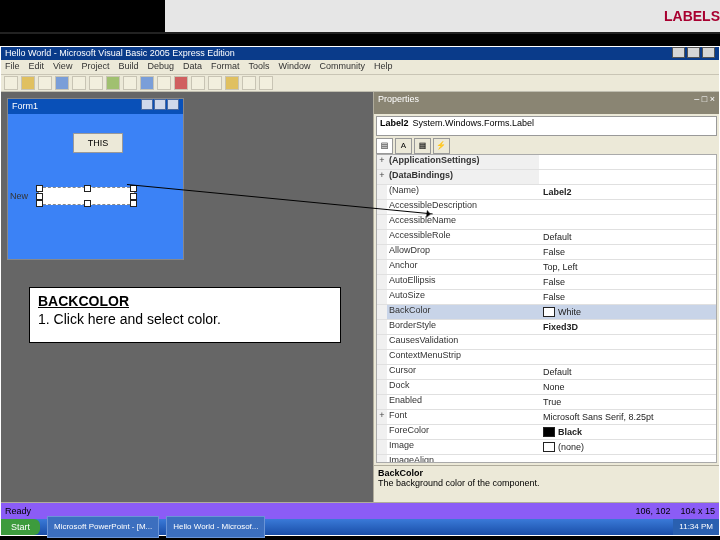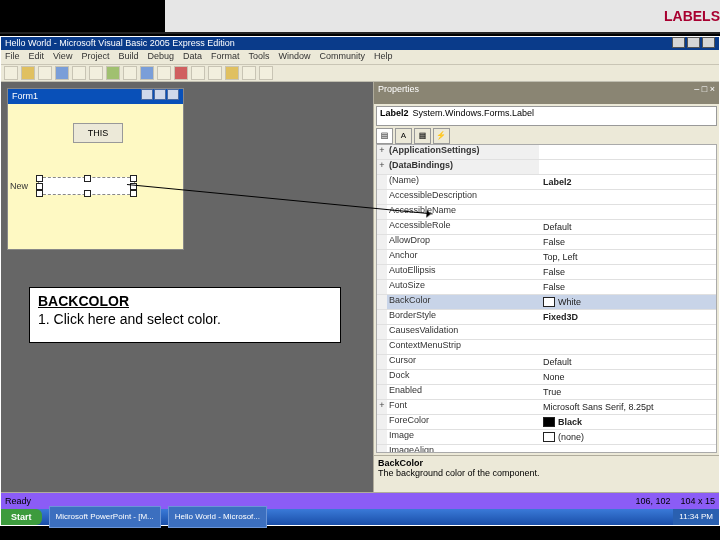--- a/index.html
+++ b/index.html
@@ -1,21 +1,21 @@
 <!DOCTYPE html>
 <html><head>
 <meta charset="utf-8">
 <style>
   html,body{margin:0;padding:0;font-family:Tahoma,Arial,sans-serif;font-size:10px;background:#fff;overflow:hidden}
   .stage{width:720px;height:540px;position:relative;background:#000}
   
   .slide-header{position:absolute;left:165px;top:0;width:555px;height:32px;background:#e6e6e6;color:#a80030;font-weight:bold;font-size:14px;line-height:32px;text-align:right}
   .slide-rule{position:absolute;left:0;top:32px;width:720px;height:2px;background:#222}
   
-  .screen{position:absolute;left:0;top:36px;width:720px;height:490px;background:#fff;border:1px solid #fff;box-sizing:border-box}
+  .screen{position:absolute;left:0;top:46px;width:720px;height:490px;background:#fff;border:1px solid #fff;box-sizing:border-box}
   
   .vs-title{height:13px;background:#0a3b8a;color:#fff;padding:0 4px;font-size:9px;line-height:13px;display:flex;justify-content:space-between}
   .vs-title-btns span{display:inline-block;width:11px;height:9px;background:#d6d6d6;margin-left:2px;border:1px solid #555}
   
   .menubar{height:14px;background:#ece9d8;padding:0 4px;border-bottom:1px solid #c9c5b5}
   .menubar span{margin-right:9px;color:#333;font-size:9px}
   
   .toolbar{height:16px;background:#ece9d8;border-bottom:1px solid #c0beb0;display:flex;align-items:center;gap:3px;padding:0 3px}
   .tbtn{width:12px;height:12px;background:#f2efde;border:1px solid #c8c4b4}
   .tbtn.red{background:#d06060}
@@ -24,21 +24,21 @@
   .tbtn.yel{background:#e0c060}
   
   .doctabs{height:18px;background:#ece9d8;border-bottom:1px solid #a8a490;display:flex;align-items:end;padding-left:2px}
   .tab{background:#fff;border:1px solid #a0a0a0;border-bottom:none;padding:1px 8px;font-size:9px;margin-right:2px}
   .tab.back{background:#d8d4c4}
   
   .split{display:flex;height:calc(100% - 78px)}
   .left-pane{width:360px;background:#666;padding:6px}
   .right-pane{flex:1;background:#ece9d8;border-left:1px solid #b0ac9c;display:flex;flex-direction:column}
   
-  .form1{width:175px;height:160px;background:#fef9c3;border:1px solid #888;position:relative}
+  .form1{width:175px;height:160px;background:#3b82f6;border:1px solid #888;position:relative}
   .form1-title{height:15px;background:#0950b8;color:#fff;font-size:9px;padding:0 4px;line-height:15px;display:flex;justify-content:space-between}
   .form1-title-btns span{display:inline-block;width:10px;height:9px;background:#cfd8ea;border:1px solid #4a6aa0;margin-left:1px}
   .btn-ctrl{position:absolute;left:65px;top:34px;width:48px;height:18px;background:#ece9d8;border:1px solid #999;font-size:9px;text-align:center;line-height:18px}
   .lbl-ctrl{position:absolute;left:30px;top:88px;width:95px;height:16px;font-size:9px;border:1px dashed #888;background:#fff}
   .handle{position:absolute;width:5px;height:5px;background:#fff;border:1px solid #222}
   .h1{left:-3px;top:-3px}.h2{left:45px;top:-3px}.h3{right:-3px;top:-3px}
   .h4{left:-3px;top:5px}.h5{right:-3px;top:5px}
   .h6{left:-3px;bottom:-3px}.h7{left:45px;bottom:-3px}.h8{right:-3px;bottom:-3px}
   .lbl-text{position:absolute;left:2px;top:92px;font-size:9px;color:#333}
   
@@ -56,21 +56,21 @@
   .prow.cat .pname{font-weight:bold;background:#f0f0f0}
   .prow.sel{background:#c8d4e8}
   .sw{width:10px;height:8px;border:1px solid #222;display:inline-block}
   .sw.white{background:#fff}.sw.black{background:#000}
   .prop-desc{height:32px;background:#ece9d8;border-top:1px solid #b0ac9c;padding:2px 4px;font-size:9px}
   .prop-desc b{display:block}
   
   .statusbar{position:absolute;bottom:16px;left:0;right:0;height:16px;background:#8b5cf6;border-top:1px solid #b0ac9c;font-size:9px;display:flex;align-items:center;padding:0 4px;justify-content:space-between}
   
   .taskbar{position:absolute;bottom:0;left:0;right:0;height:16px;background:linear-gradient(#3a7ad8,#1a4ea8);display:flex;align-items:center;font-size:9px;color:#fff}
-  .start{background:#3d9b3d;height:100%;padding:0 10px;line-height:16px;font-weight:bold;border-radius:0 6px 6px 0}
+  .start{background:#3d9b3d;height:100%;padding:0 10px;line-height:16px;font-weight:normal;border-radius:0 6px 6px 0}
   .taskbtn{background:#3c6fbf;border:1px solid #6a94d6;height:12px;margin-left:7px;padding:4px 6px;line-height:12px;font-size:8px;display:flex;gap:2px;align-items:center}
   .tray{margin-left:auto;background:#2a60b0;height:100%;padding:0 6px;line-height:16px;font-size:8px}
   
   .callout{position:absolute;left:29px;top:287px;width:294px;height:46px;background:#fff;border:1px solid #000;padding:4px 8px;font-size:14px;font-family:Arial,sans-serif;line-height:18px}
   .callout b{font-weight:bold;text-decoration:underline}
   
   .arrow{position:absolute;left:127px;top:184px;width:307px;height:1px;background:#000;transform:rotate(5.5deg);transform-origin:left}
   .arrow::after{content:'';position:absolute;right:-2px;top:-3px;border:4px solid transparent;border-left-color:#000}
 </style>
 </head>

